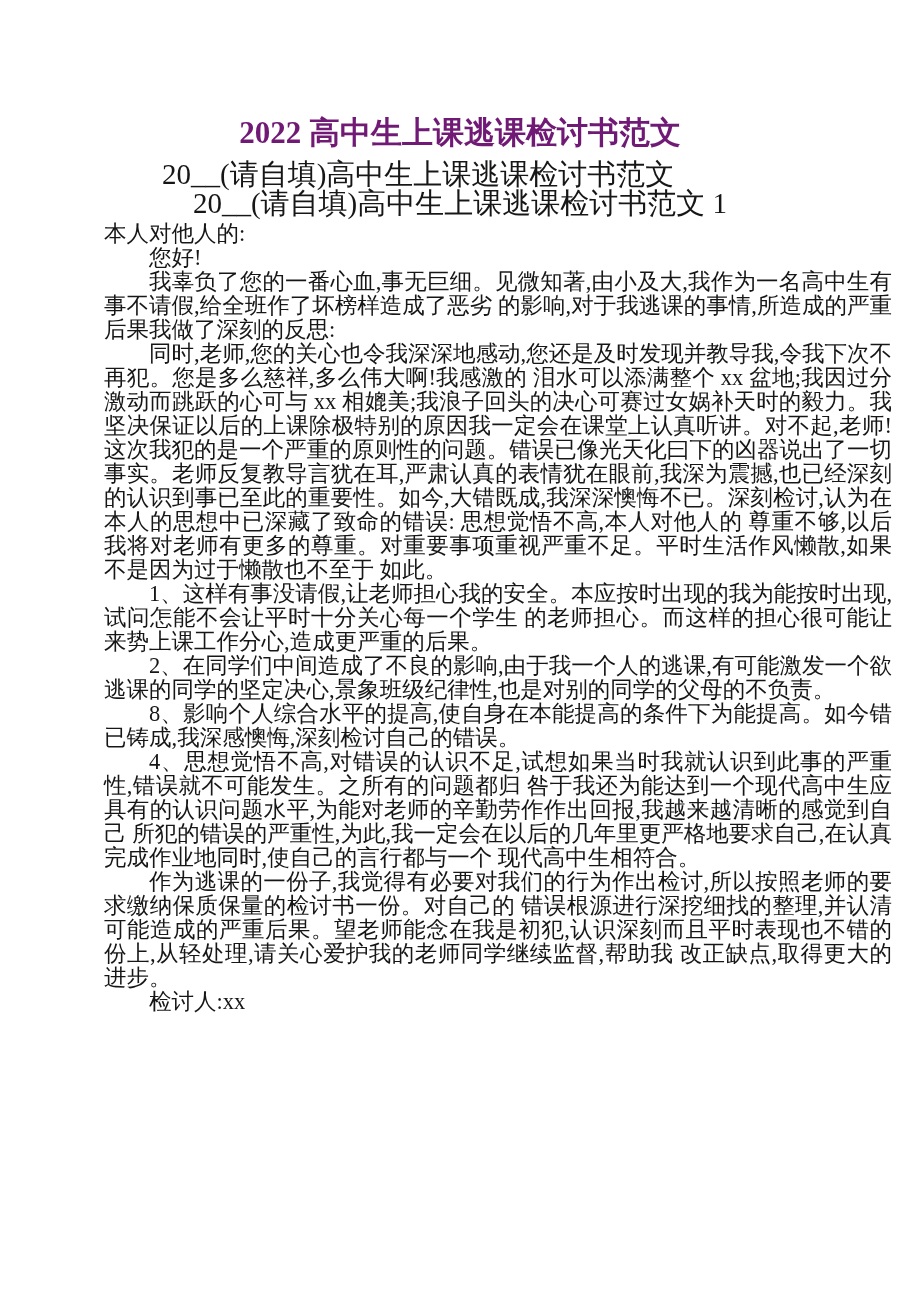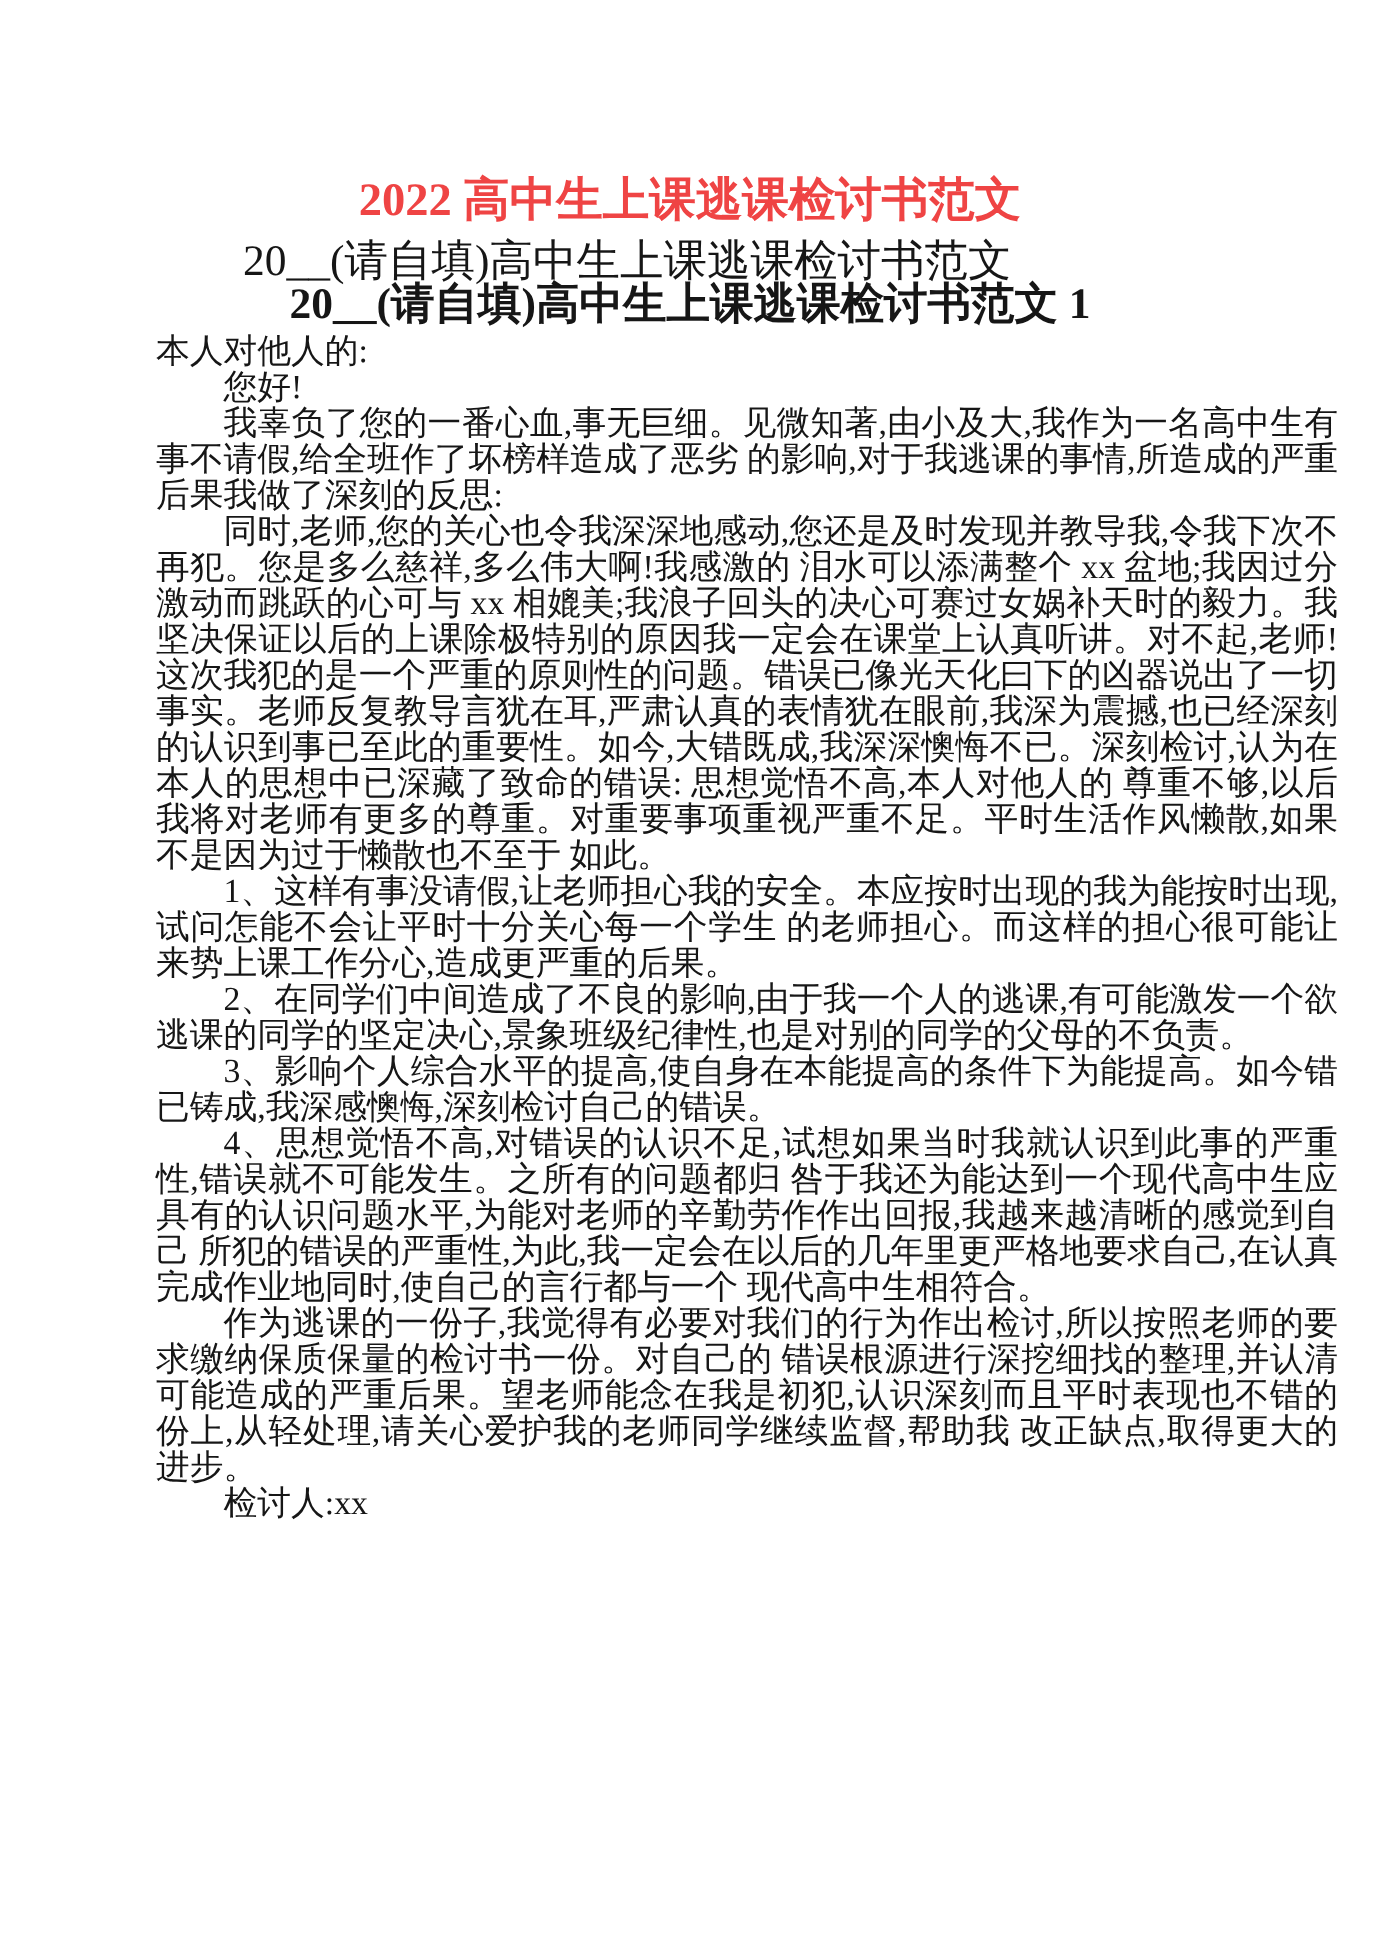--- a/index.html
+++ b/index.html
@@ -18,35 +18,34 @@
   }
   .doc {
     padding: 112px 28px 0 104px;
   }
   .title {
     margin: 0 -28px 6px -104px;   
     text-align: center;
     font-size: 31px;
     line-height: 42px;
     font-weight: bold;
-    color: #ef4444;
+    color: #701a75;
     font-family: "Liberation Serif", "DejaVu Serif", serif;
   }
   .sub {
     font-size: 29px;
     line-height: 29px;
   }
   .sub.indent {
     text-indent: 2em;
   }
   .sub.center {
     margin: 0 -28px 4px -104px;   
     text-align: center;
     text-indent: 0;
-    font-weight: bold;
   }
   p {
     margin: 0;
     font-size: 22.5px;
     line-height: 24px;
     text-align: justify;
     text-indent: 2em;
     word-break: break-all;
   }
   p.no-indent {
@@ -71,21 +70,21 @@
 
 
     <p>我辜负了您的一番心血,事无巨细。见微知著,由小及大,我作为一名高中生有事不请假,给全班作了坏榜样造成了恶劣 的影响,对于我逃课的事情,所造成的严重后果我做了深刻的反思:</p>
 
     <p>同时,老师,您的关心也令我深深地感动,您还是及时发现并教导我,令我下次不再犯。您是多么慈祥,多么伟大啊!我感激的 泪水可以添满整个 xx 盆地;我因过分激动而跳跃的心可与 xx 相媲美;我浪子回头的决心可赛过女娲补天时的毅力。我坚决保证以后的上课除极特别的原因我一定会在课堂上认真听讲。对不起,老师!这次我犯的是一个严重的原则性的问题。错误已像光天化曰下的凶器说出了一切事实。老师反复教导言犹在耳,严肃认真的表情犹在眼前,我深为震撼,也已经深刻的认识到事已至此的重要性。如今,大错既成,我深深懊悔不已。深刻检讨,认为在本人的思想中已深藏了致命的错误: 思想觉悟不高,本人对他人的 尊重不够,以后我将对老师有更多的尊重。对重要事项重视严重不足。平时生活作风懒散,如果不是因为过于懒散也不至于 如此。</p>
 
     <p>1、这样有事没请假,让老师担心我的安全。本应按时出现的我为能按时出现,试问怎能不会让平时十分关心每一个学生 的老师担心。而这样的担心很可能让来势上课工作分心,造成更严重的后果。</p>
 
     <p>2、在同学们中间造成了不良的影响,由于我一个人的逃课,有可能激发一个欲逃课的同学的坚定决心,景象班级纪律性,也是对别的同学的父母的不负责。</p>
 
-    <p>3、影响个人综合水平的提高,使自身在本能提高的条件下为能提高。如今错已铸成,我深感懊悔,深刻检讨自己的错误。</p>
+    <p>8、影响个人综合水平的提高,使自身在本能提高的条件下为能提高。如今错已铸成,我深感懊悔,深刻检讨自己的错误。</p>
 
     <p>4、思想觉悟不高,对错误的认识不足,试想如果当时我就认识到此事的严重性,错误就不可能发生。之所有的问题都归 咎于我还为能达到一个现代高中生应具有的认识问题水平,为能对老师的辛勤劳作作出回报,我越来越清晰的感觉到自己 所犯的错误的严重性,为此,我一定会在以后的几年里更严格地要求自己,在认真完成作业地同时,使自己的言行都与一个 现代高中生相符合。</p>
 
     <p>作为逃课的一份子,我觉得有必要对我们的行为作出检讨,所以按照老师的要求缴纳保质保量的检讨书一份。对自己的 错误根源进行深挖细找的整理,并认清可能造成的严重后果。望老师能念在我是初犯,认识深刻而且平时表现也不错的份上,从轻处理,请关心爱护我的老师同学继续监督,帮助我 改正缺点,取得更大的进步。</p>
 
     <p>检讨人:xx</p>
 
   </div>
 </div>
 

